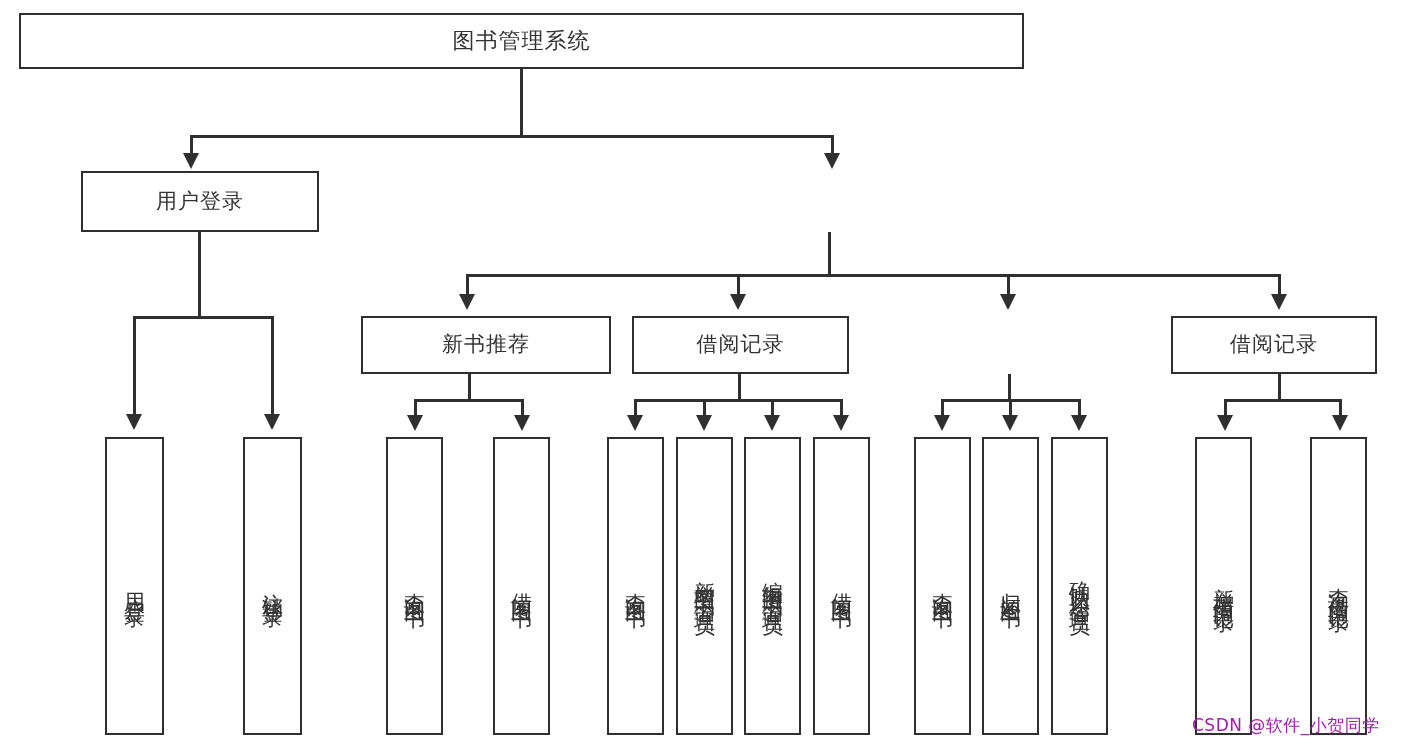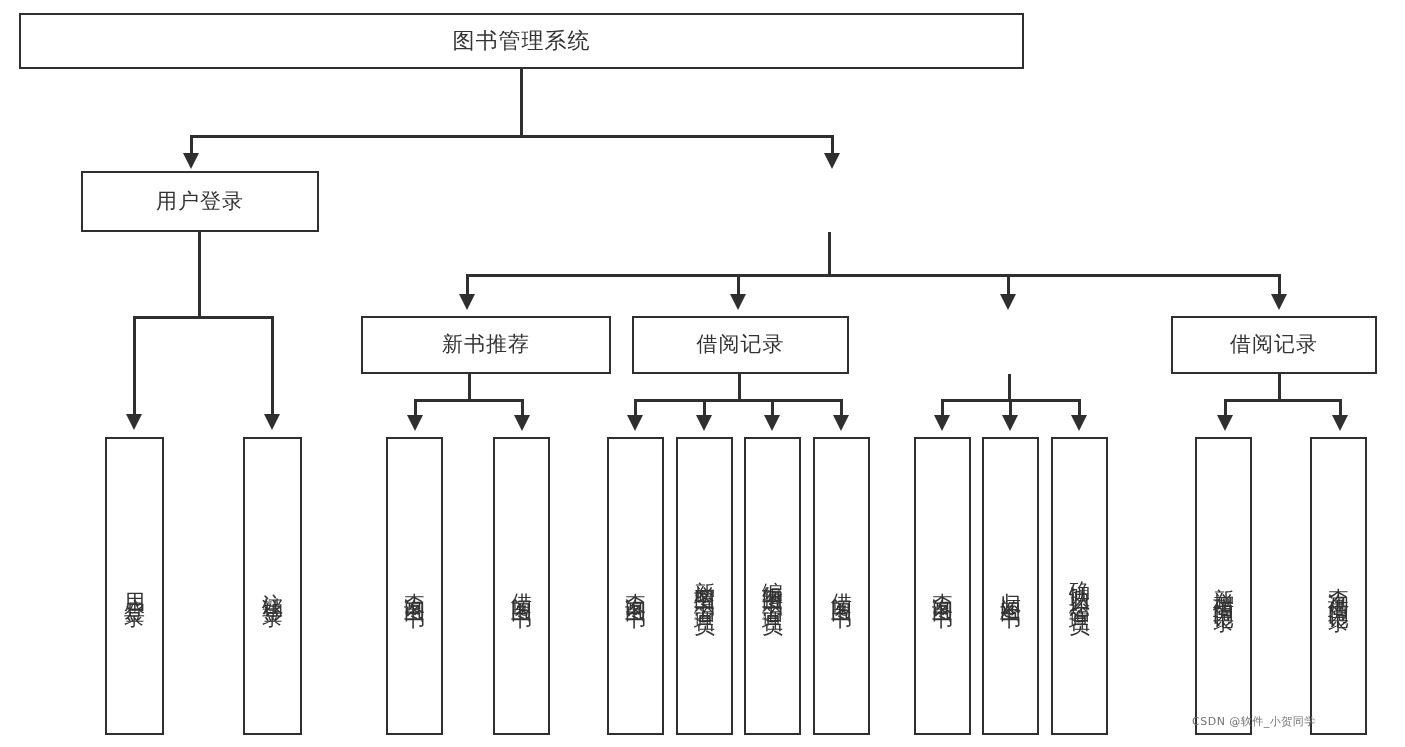--- a/index.html
+++ b/index.html
@@ -62,22 +62,22 @@
     position: absolute;
     width: 0;
     height: 0;
     border-left: 8px solid transparent;
     border-right: 8px solid transparent;
     border-top: 16px solid #2f2f2f;
   }
   
   #watermark {
     position: absolute;
-    font-size: 11px;
-    color: #737373;
+    font-size: 17px;
+    color: #a21caf;
     letter-spacing: 0.5px;
     white-space: nowrap;
     user-select: none;
   }
 </style>
 </head>
 <body>
 
 <div id="canvas">
 

